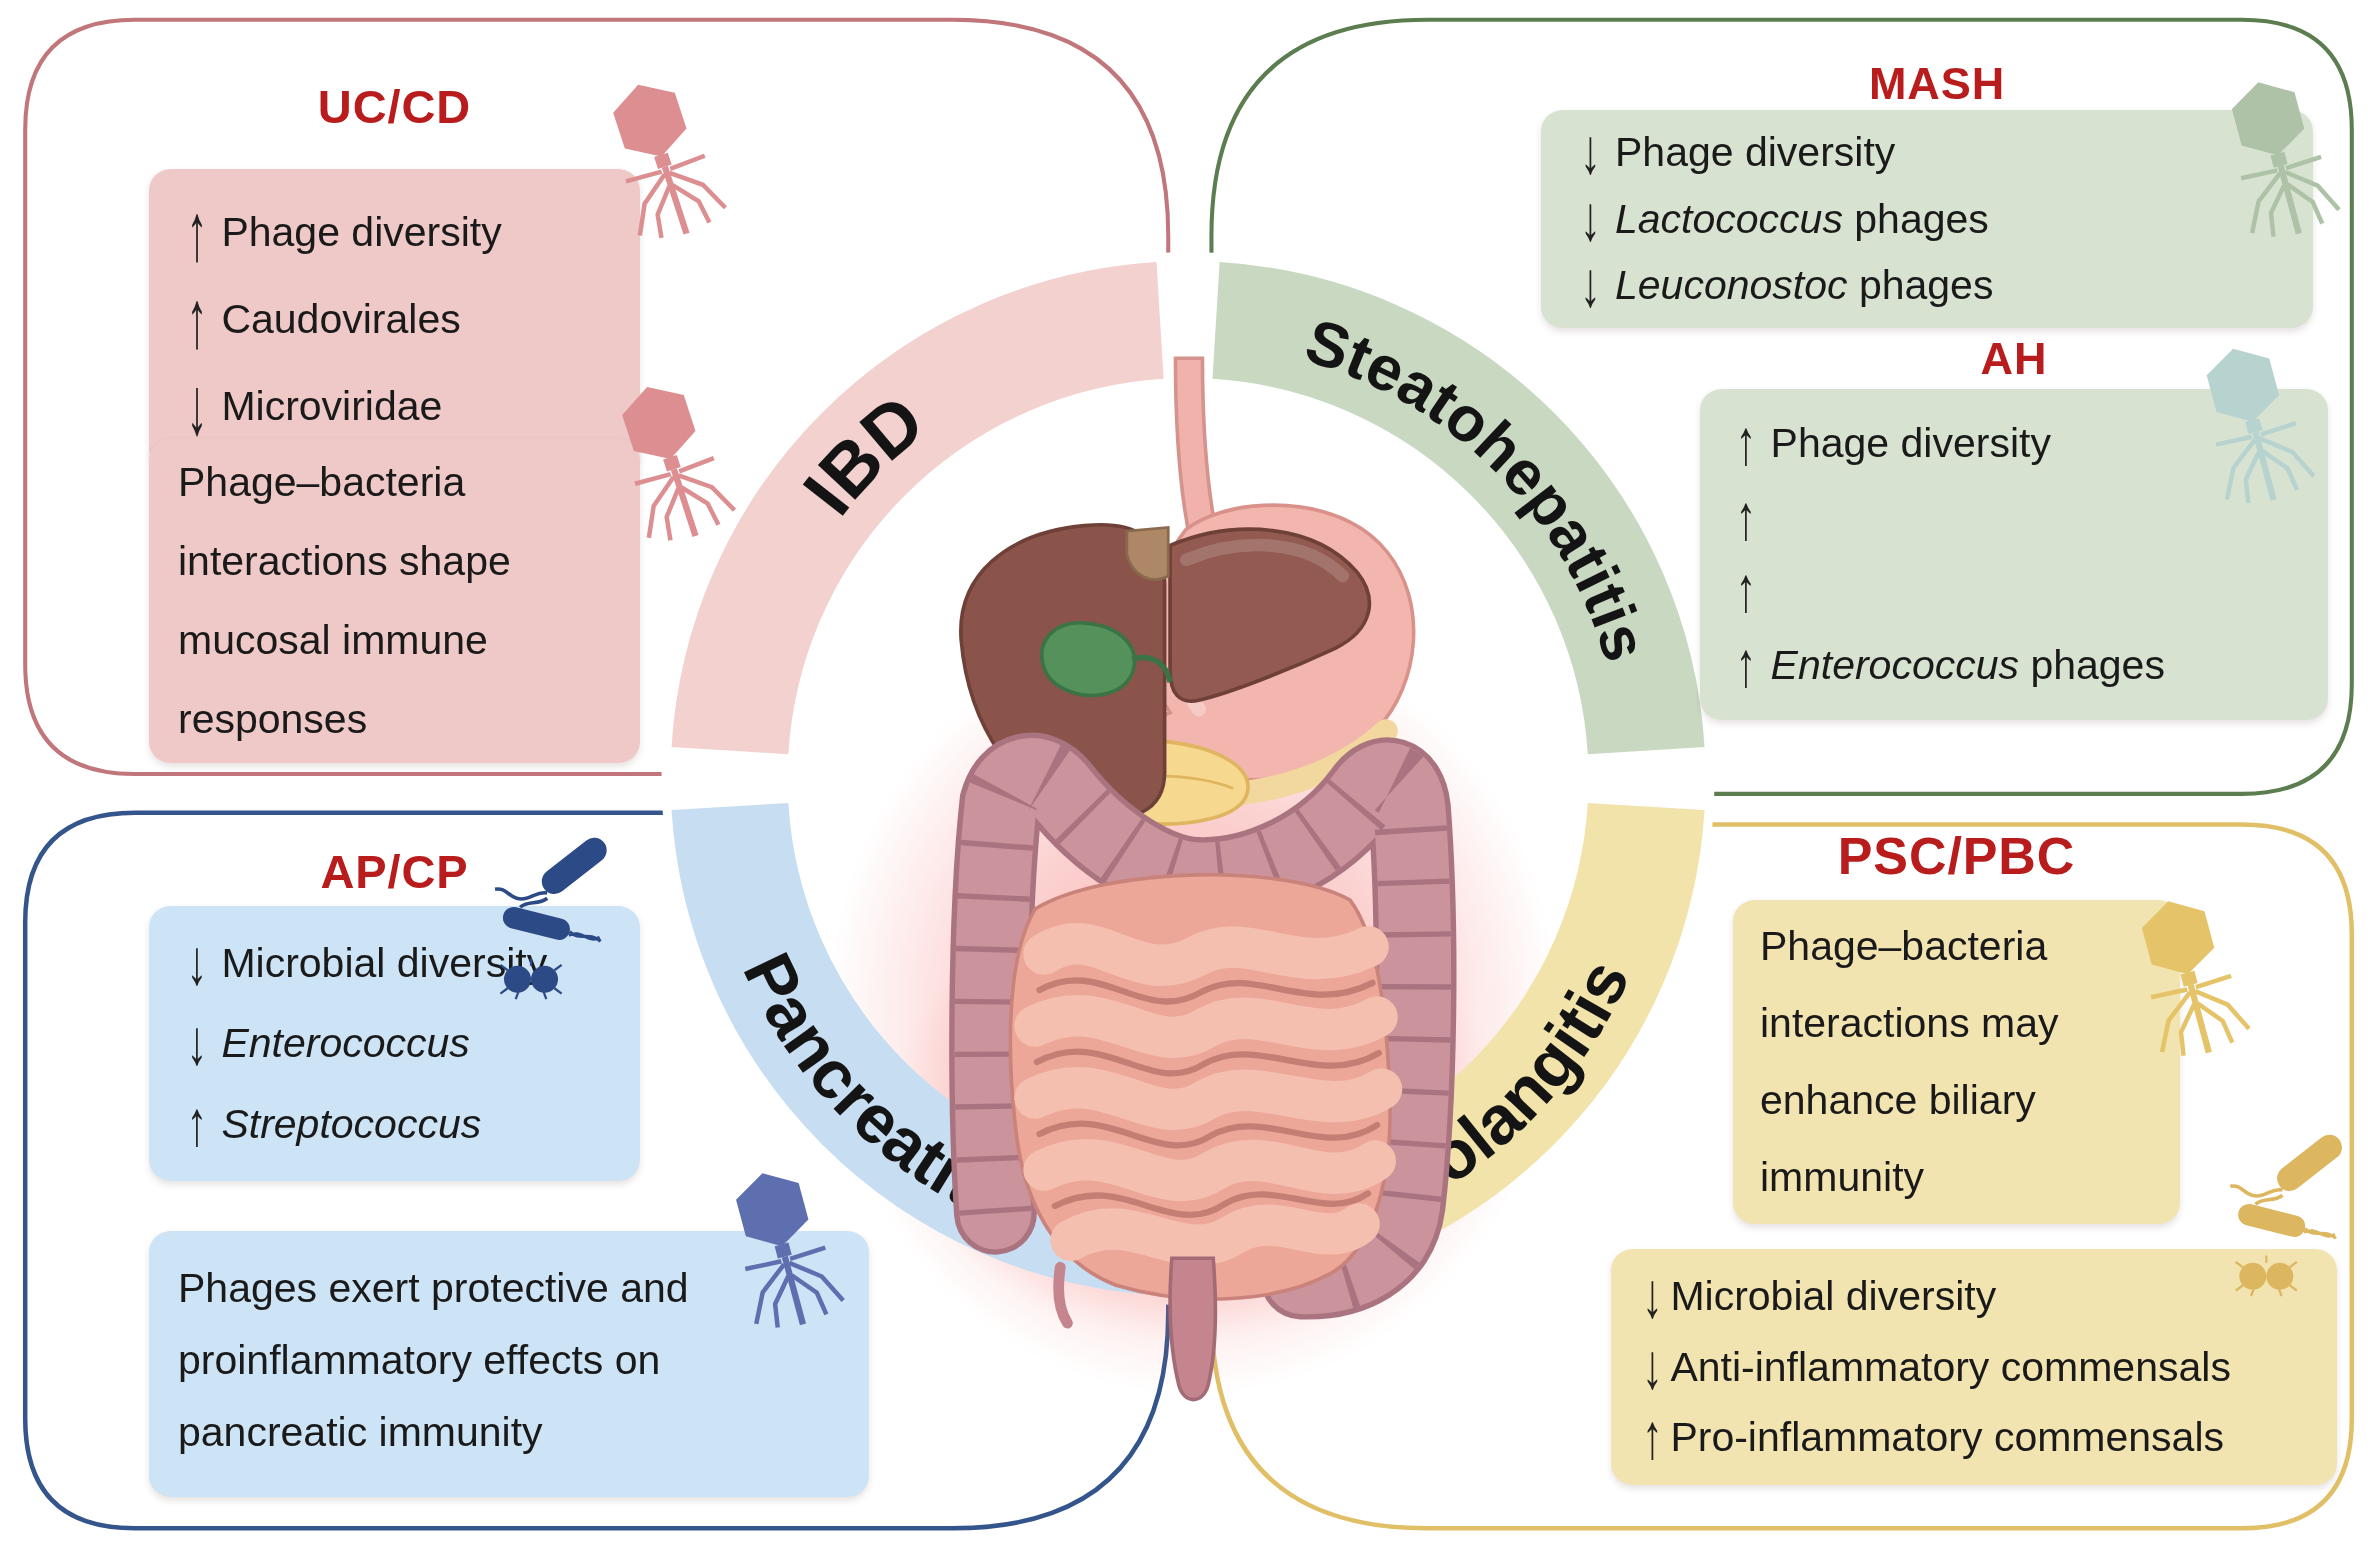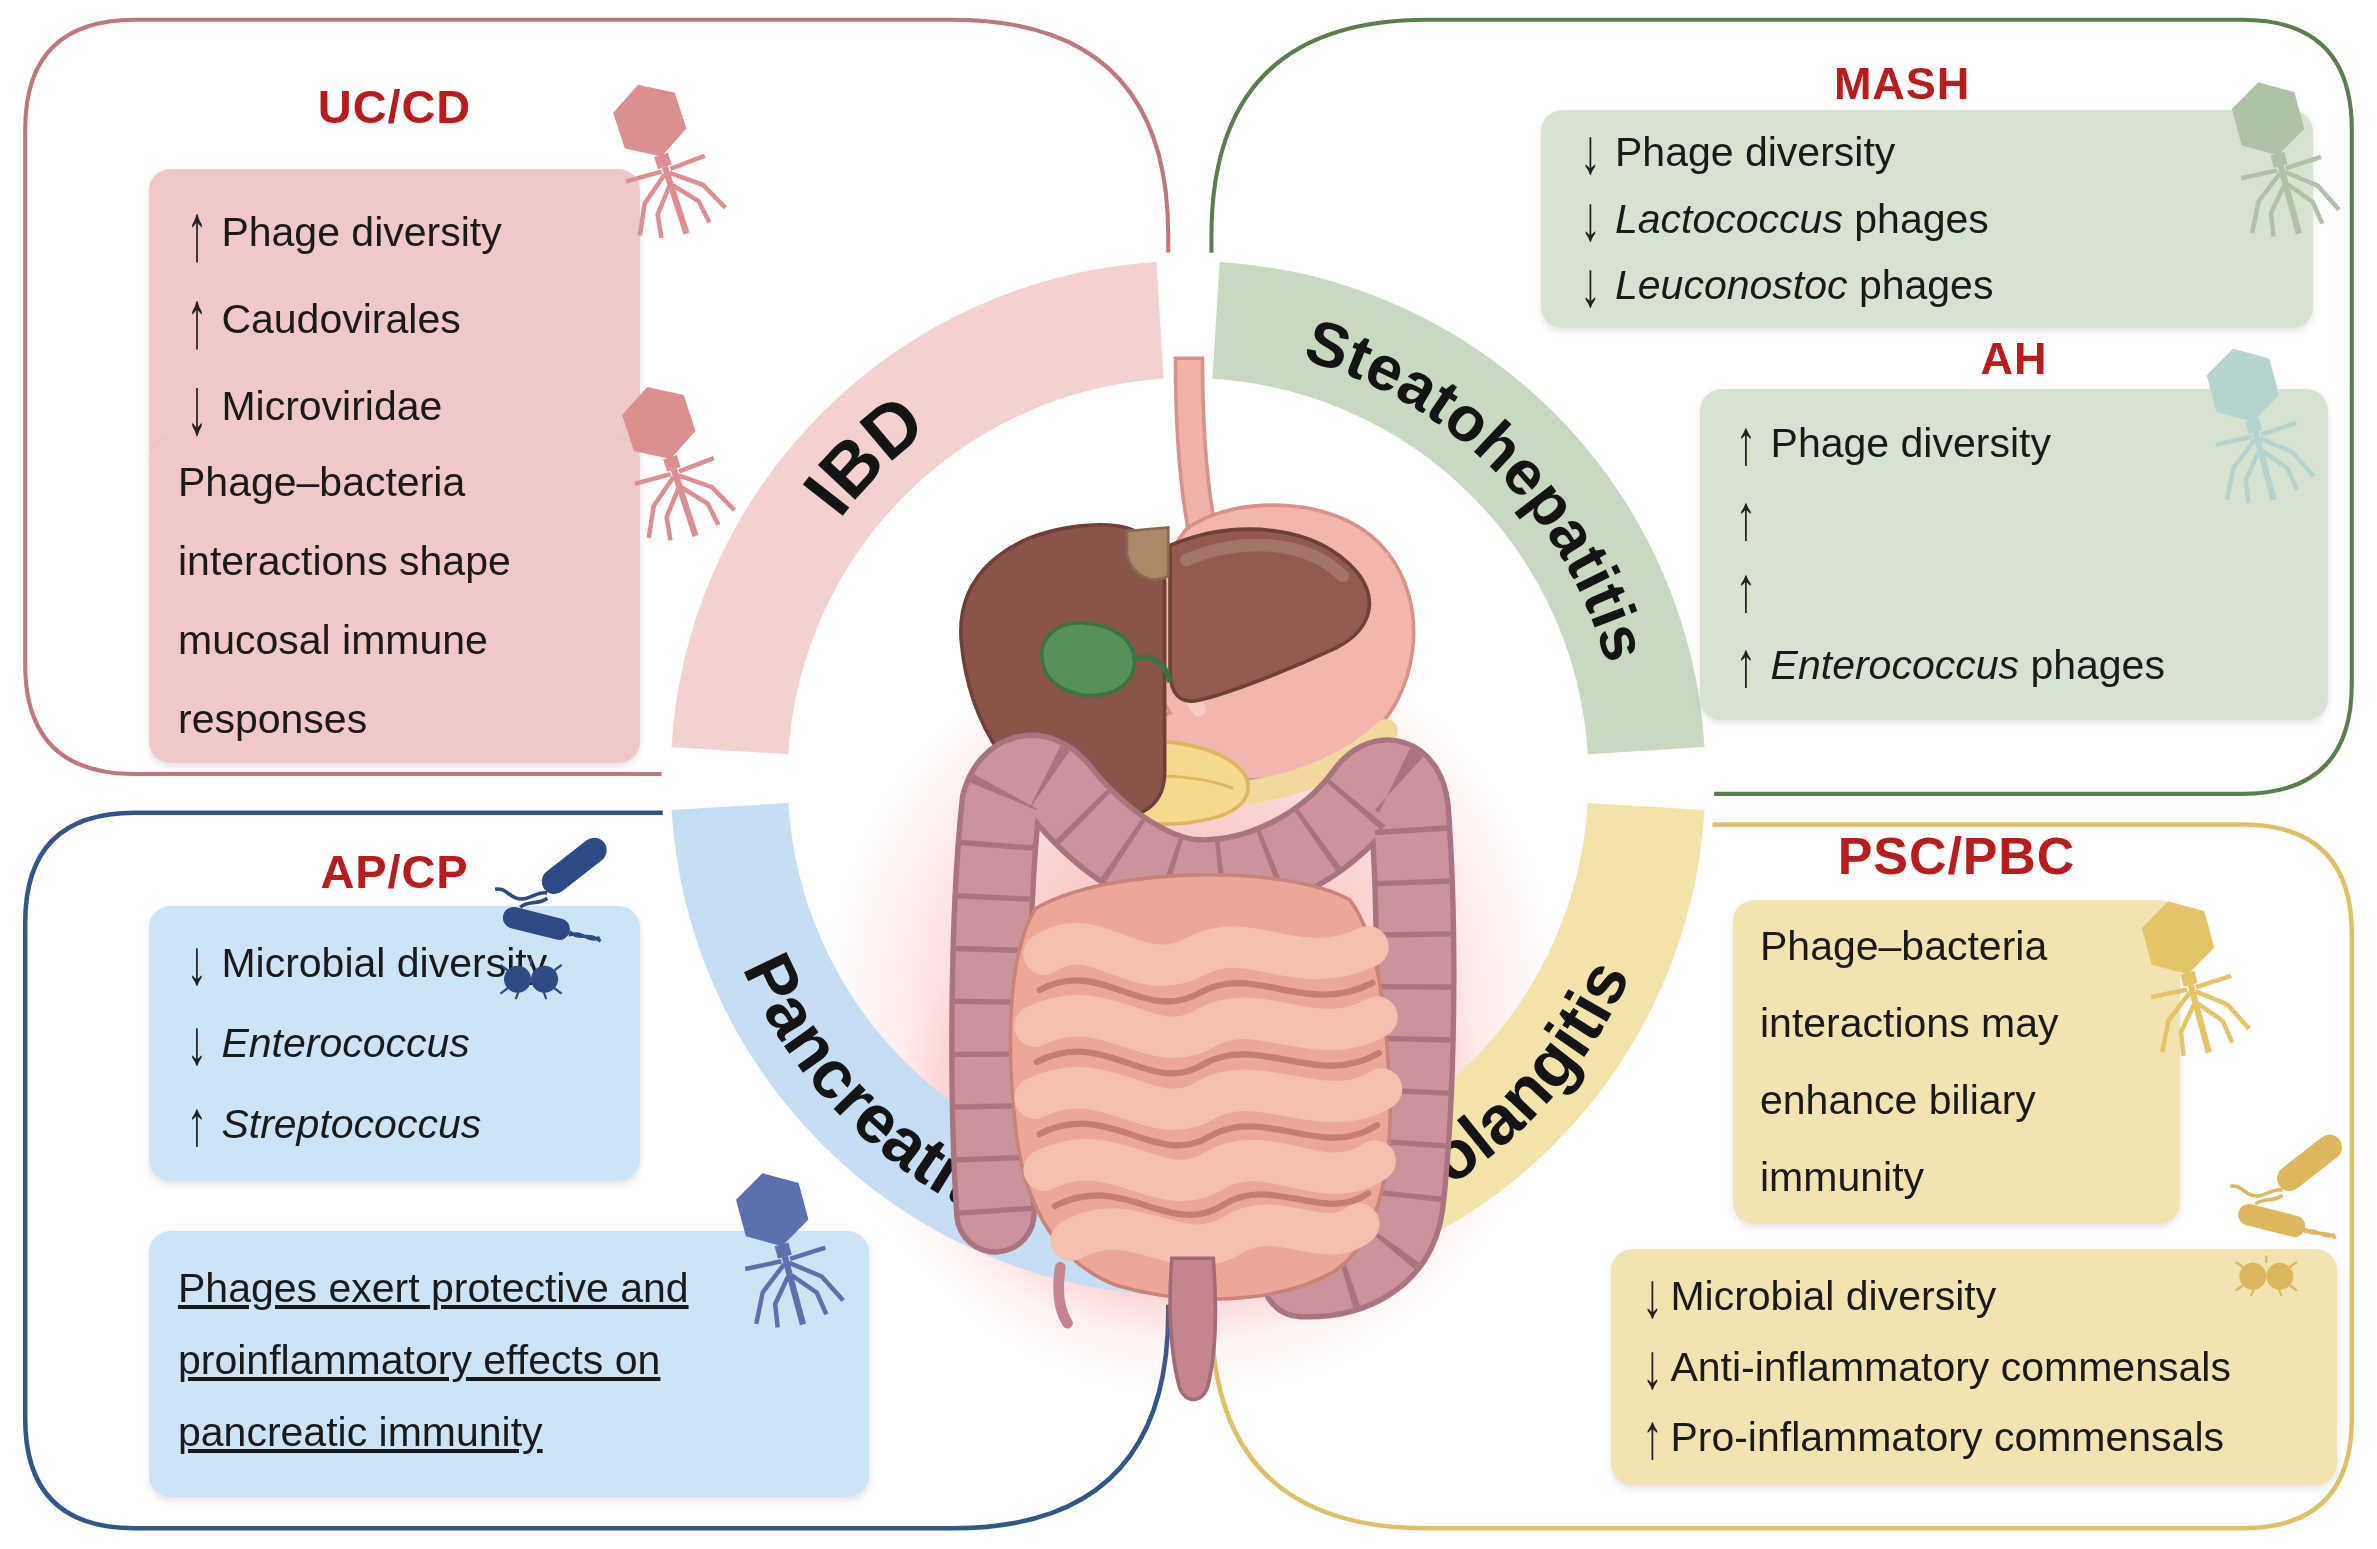--- a/index.html
+++ b/index.html
@@ -120,21 +120,21 @@
           <path d="M1172,1340 C1248,1300 1300,1378 1360,1338 C1415,1305 1470,1360 1520,1326"></path>
         </g>
       </g>
 
       <path fill="none" stroke="#c5858f" stroke-width="12" stroke-linecap="round" d="M1178,1408 q-6,40 8,62"></path>
       <path fill="#c5858f" stroke="#a26b75" stroke-width="4" d="M1302,1398 C1298,1450 1300,1500 1310,1540 C1316,1560 1336,1560 1342,1540 C1352,1500 1352,1450 1348,1398 Z"></path>
     </g>
   </svg>
 
   <div class="title" style="left:149px;top:79px;width:491px;">UC/CD</div>
-  <div class="title" style="left:1516px;top:58px;width:772px;font-size:45px;">MASH</div>
+  <div class="title" style="left:1551px;top:58px;width:772px;font-size:45px;">MASH</div>
   <div class="title" style="left:1700px;top:333px;width:628px;font-size:45px;">AH</div>
   <div class="title" style="left:149px;top:844px;width:491px;">AP/CP</div>
   <div class="title" style="left:1733px;top:826px;width:447px;font-size:52px;">PSC/PBC</div>
 
   <div class="hbox pinkbox tallarr" style="left:149px;top:169px;width:491px;height:301px;">
     <div class="rows" style="padding-left:23.4px;">
       <div class="aline">
         <span class="arr">↑</span>
         <span class="txt"><span>Phage diversity</span><em></em><span></span></span>
       </div>
@@ -205,21 +205,21 @@
         <span class="txt"><span></span><em>Enterococcus</em><span></span></span>
       </div>
       <div class="aline">
         <span class="arr">↑</span>
         <span class="txt"><span></span><em>Streptococcus</em><span></span></span>
       </div>
     </div>
   </div>
 
   <div class="hbox bluebox" style="left:149px;top:1231px;width:720px;height:266px;">
-    <div class="para" style="padding:16px 18px 25px 29px;line-height:72px;text-decoration:underline;">
+    <div class="para" style="padding:16px 18px 25px 29px;line-height:72px;">
       <div class="pline">Phages exert protective and</div>
       <div class="pline">proinflammatory effects on</div>
       <div class="pline">pancreatic immunity</div>
     </div>
   </div>
 
   <div class="hbox yellowbox" style="left:1733px;top:900px;width:447px;height:324px;">
     <div class="para" style="padding:16px 14.4px 16px 27px;line-height:77px;">
       <div class="pline">Phage–bacteria</div>
       <div class="pline">interactions may</div>

